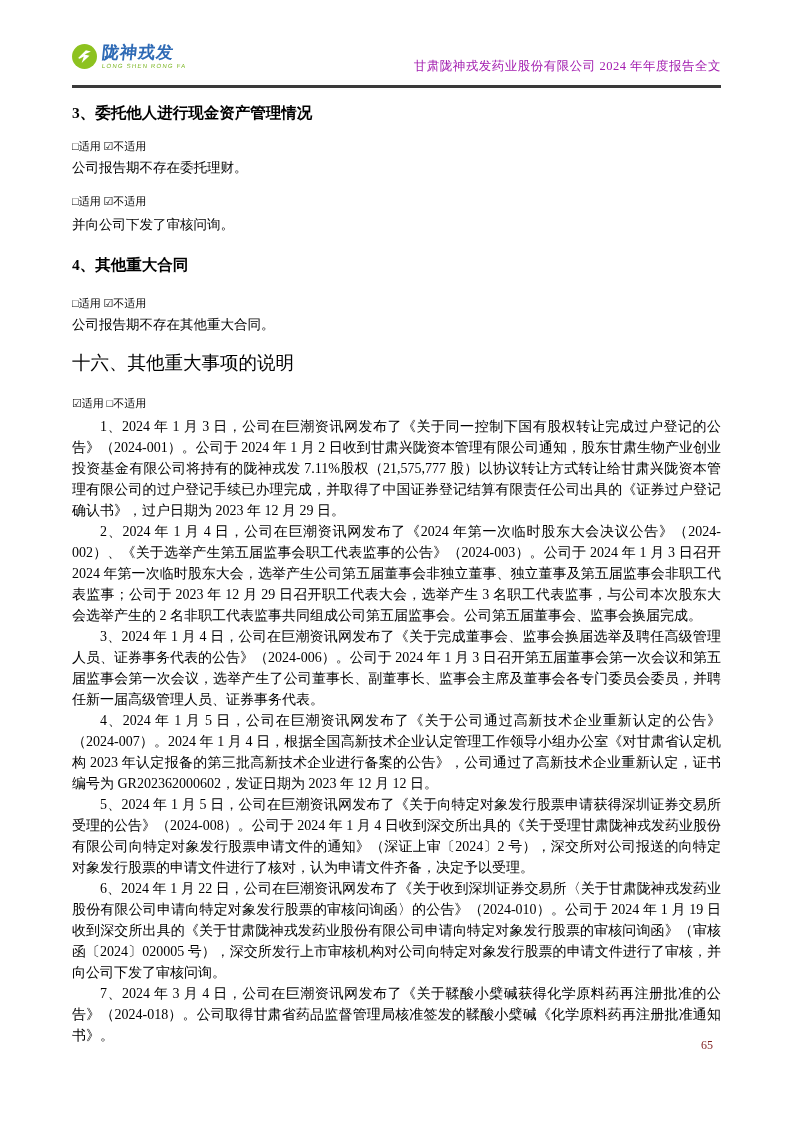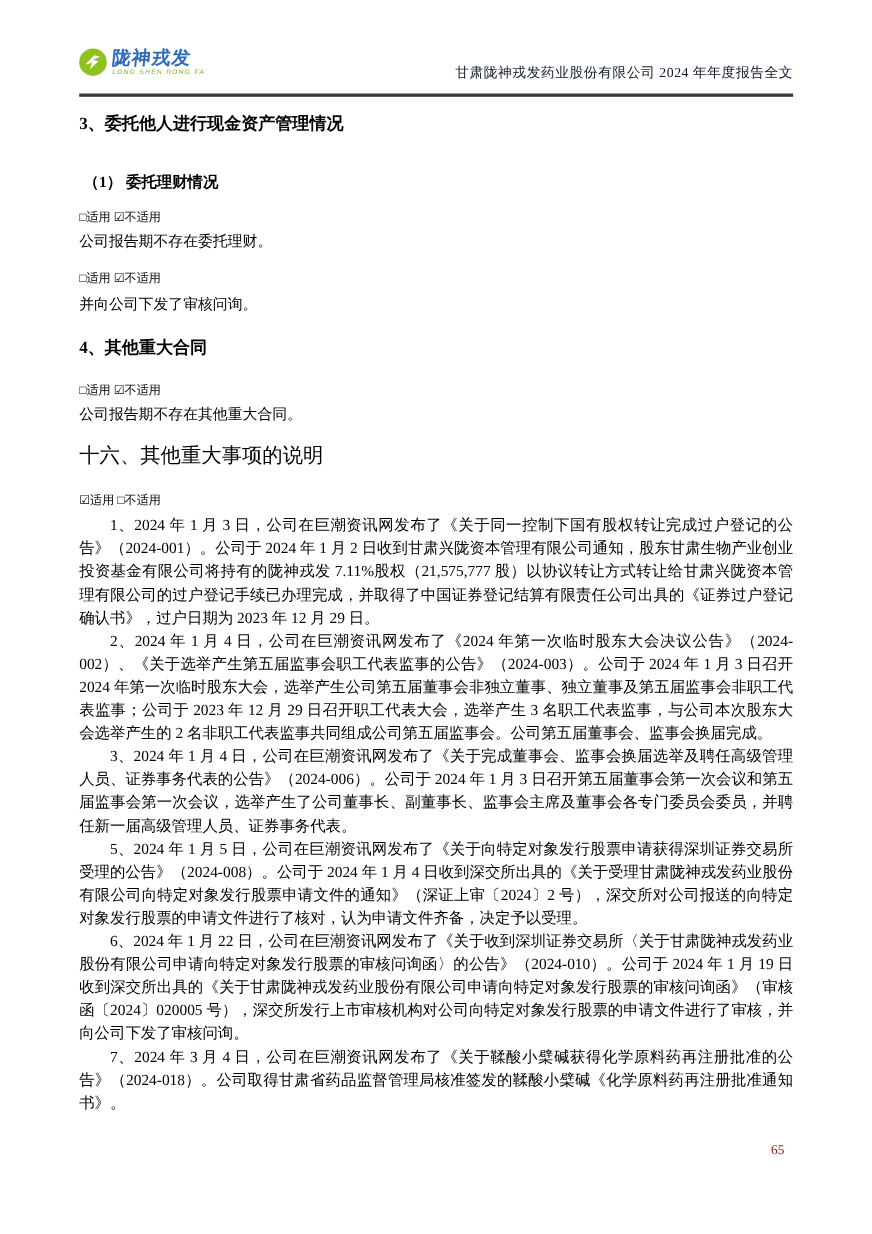--- a/index.html
+++ b/index.html
@@ -37,21 +37,21 @@
     transform:skewX(-6deg);
     letter-spacing:1px;
   }
   .logo-en{
     font-family:"Liberation Sans","DejaVu Sans",sans-serif;
     font-size:6px;color:#7ab520;letter-spacing:1.2px;margin-top:2px;
     transform:skewX(-6deg);
   }
   .doc-title{
     position:absolute;right:0;bottom:10px;
-    font-size:12.5px;color:#0f172a;letter-spacing:0.5px;
+    font-size:12.5px;color:#a21caf;letter-spacing:0.5px;
   }
   
   .content{margin:0 72px;}
   .h-l3{font-size:15.5px;font-weight:bold;margin:14px 0 0 0;line-height:22px;}
   .h-l4{font-size:14px;font-weight:bold;margin:33px 0 0 4px;line-height:19px;}
   .h-l2{font-size:18.5px;font-weight:normal;margin:14px 0 0 0;line-height:26px;}
   .app-line{font-size:11px;margin:11px 0 0 0;line-height:22px;}
   .note-line{font-size:13.5px;margin:0;line-height:22px;}
   .gap-md{margin-top:16px;}
   .paras{margin-top:2px;}
@@ -82,38 +82,38 @@
         <span class="logo-en">LONG SHEN RONG FA</span>
       </span>
     </div>
     <div class="doc-title">甘肃陇神戎发药业股份有限公司 2024 年年度报告全文</div>
   </div>
 
   <div class="content">
 
     <h3 class="h-l3">3、委托他人进行现金资产管理情况</h3>
 
-    <h4 class="h-l4">（1） 委托理财情况</h4>
     <p class="app-line">□适用 ☑不适用</p>
     <p class="note-line">公司报告期不存在委托理财。</p>
 
     <p class="app-line">□适用 ☑不适用</p>
     <p class="note-line" style="line-height:26px;">并向公司下发了审核问询。</p>
 
     <h3 class="h-l3 gap-md">4、其他重大合同</h3>
     <p class="app-line gap-md">□适用 ☑不适用</p>
     <p class="note-line">公司报告期不存在其他重大合同。</p>
 
     <h2 class="h-l2">十六、其他重大事项的说明</h2>
     <p class="app-line gap-md">☑适用 □不适用</p>
 
     <div class="paras">
       <p class="para">1、2024 年 1 月 3 日，公司在巨潮资讯网发布了《关于同一控制下国有股权转让完成过户登记的公告》（2024-001）。公司于 2024 年 1 月 2 日收到甘肃兴陇资本管理有限公司通知，股东甘肃生物产业创业投资基金有限公司将持有的陇神戎发 7.11%股权（21,575,777 股）以协议转让方式转让给甘肃兴陇资本管理有限公司的过户登记手续已办理完成，并取得了中国证券登记结算有限责任公司出具的《证券过户登记确认书》，过户日期为 2023 年 12 月 29 日。</p>
       <p class="para">2、2024 年 1 月 4 日，公司在巨潮资讯网发布了《2024 年第一次临时股东大会决议公告》（2024-002）、《关于选举产生第五届监事会职工代表监事的公告》（2024-003）。公司于 2024 年 1 月 3 日召开 2024 年第一次临时股东大会，选举产生公司第五届董事会非独立董事、独立董事及第五届监事会非职工代表监事；公司于 2023 年 12 月 29 日召开职工代表大会，选举产生 3 名职工代表监事，与公司本次股东大会选举产生的 2 名非职工代表监事共同组成公司第五届监事会。公司第五届董事会、监事会换届完成。</p>
       <p class="para">3、2024 年 1 月 4 日，公司在巨潮资讯网发布了《关于完成董事会、监事会换届选举及聘任高级管理人员、证券事务代表的公告》（2024-006）。公司于 2024 年 1 月 3 日召开第五届董事会第一次会议和第五届监事会第一次会议，选举产生了公司董事长、副董事长、监事会主席及董事会各专门委员会委员，并聘任新一届高级管理人员、证券事务代表。</p>
+      <p class="para">4、2024 年 1 月 5 日，公司在巨潮资讯网发布了《关于公司通过高新技术企业重新认定的公告》（2024-007）。2024 年 1 月 4 日，根据全国高新技术企业认定管理工作领导小组办公室《对甘肃省认定机构 2023 年认定报备的第三批高新技术企业进行备案的公告》，公司通过了高新技术企业重新认定，证书编号为 GR202362000602，发证日期为 2023 年 12 月 12 日。</p>
       <p class="para">5、2024 年 1 月 5 日，公司在巨潮资讯网发布了《关于向特定对象发行股票申请获得深圳证券交易所受理的公告》（2024-008）。公司于 2024 年 1 月 4 日收到深交所出具的《关于受理甘肃陇神戎发药业股份有限公司向特定对象发行股票申请文件的通知》（深证上审〔2024〕2 号），深交所对公司报送的向特定对象发行股票的申请文件进行了核对，认为申请文件齐备，决定予以受理。</p>
       <p class="para">6、2024 年 1 月 22 日，公司在巨潮资讯网发布了《关于收到深圳证券交易所〈关于甘肃陇神戎发药业股份有限公司申请向特定对象发行股票的审核问询函〉的公告》（2024-010）。公司于 2024 年 1 月 19 日收到深交所出具的《关于甘肃陇神戎发药业股份有限公司申请向特定对象发行股票的审核问询函》（审核函〔2024〕020005 号），深交所发行上市审核机构对公司向特定对象发行股票的申请文件进行了审核，并向公司下发了审核问询。</p>
       <p class="para">7、2024 年 3 月 4 日，公司在巨潮资讯网发布了《关于鞣酸小檗碱获得化学原料药再注册批准的公告》（2024-018）。公司取得甘肃省药品监督管理局核准签发的鞣酸小檗碱《化学原料药再注册批准通知书》。</p>
     </div>
 
   </div>
 
   <div class="page-number">65</div>
 
 </div>

